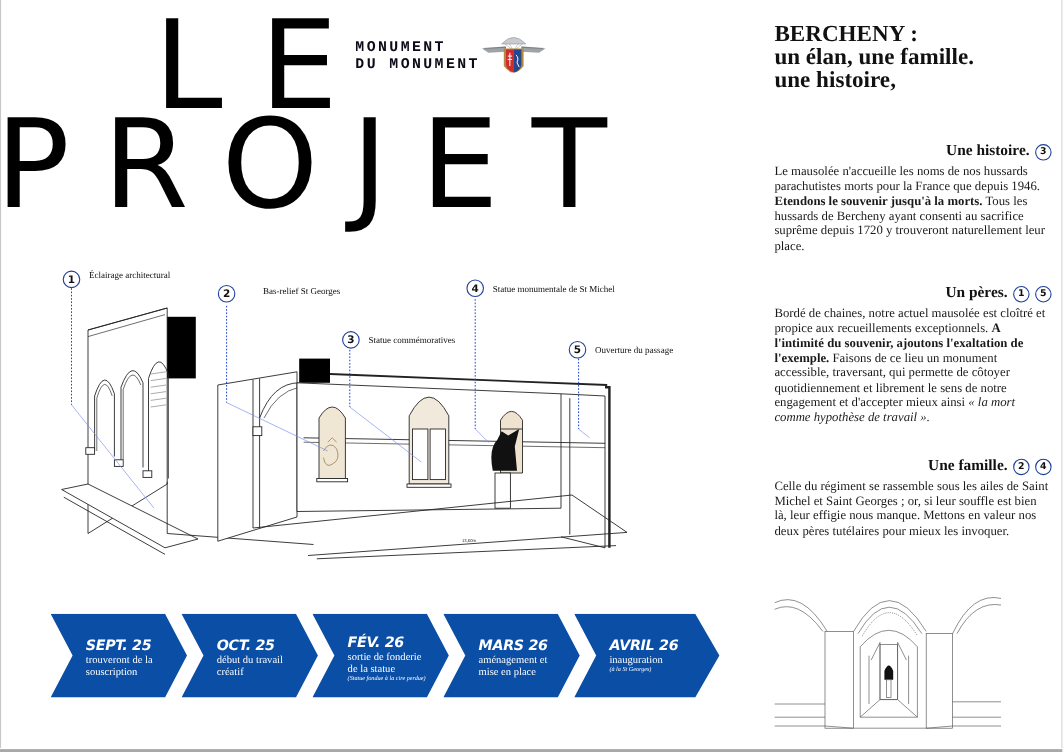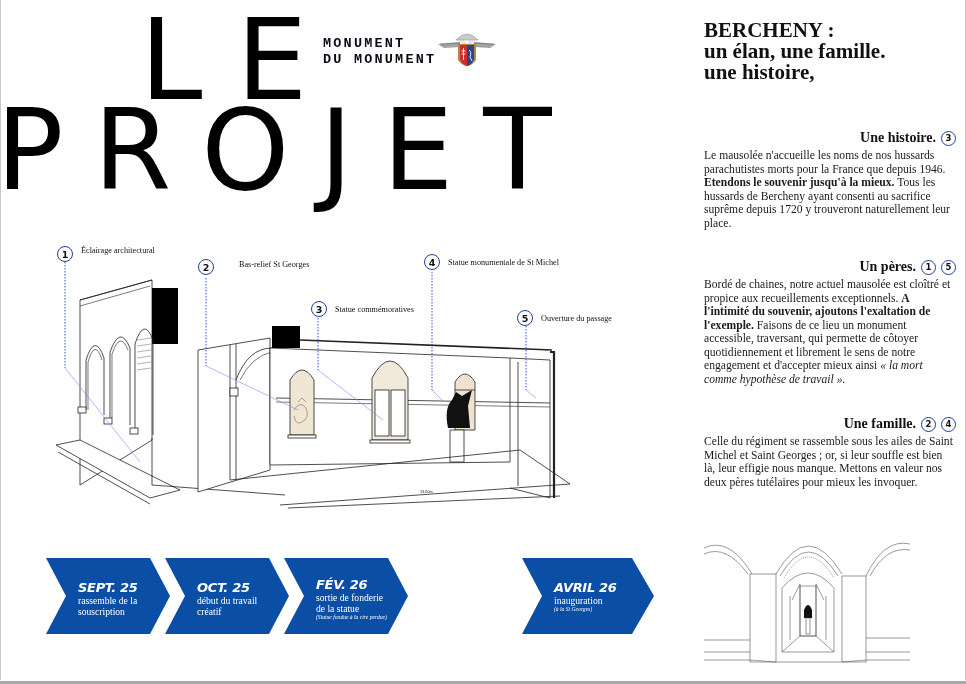--- a/index.html
+++ b/index.html
@@ -86,21 +86,21 @@
   <h2 class="right-heading">BERCHENY :</h2>
   <h2 class="right-heading">un élan, une famille.</h2>
   <h2 class="right-heading">une histoire,</h2>
 </div>
 
 <div class="section" style="top:130px;">
   <h3>
       <span>Une histoire.</span>
       <span class="circ-num">3</span>
     </h3>
-  <p><span>Le mausolée n'accueille les noms de nos hussards parachutistes morts pour la France que depuis 1946. </span><b>Etendons le souvenir jusqu'à la mieux.</b><span> Tous les hussards de Bercheny ayant consenti au sacrifice suprême depuis 1720 y trouveront naturellement leur place.</span></p>
+  <p><span>Le mausolée n'accueille les noms de nos hussards parachutistes morts pour la France que depuis 1946. </span><b>Etendons le souvenir jusqu'à la morts.</b><span> Tous les hussards de Bercheny ayant consenti au sacrifice suprême depuis 1720 y trouveront naturellement leur place.</span></p>
 </div>
 
 <div class="section" style="top:259px;">
   <h3>
       <span>Un pères.</span>
       <span class="circ-num">1</span>
       <span class="circ-num">5</span>
     </h3>
   <p><span>Bordé de chaines, notre actuel mausolée est cloîtré et propice aux recueillements exceptionnels. </span><b>A l'intimité du souvenir, ajoutons l'exaltation de l'exemple.</b><span> Faisons de ce lieu un monument accessible, traversant, qui permette de côtoyer quotidiennement et librement le sens de notre engagement et d'accepter mieux ainsi </span><i>« la mort comme hypothèse de travail ».</i></p>
 </div>
@@ -218,21 +218,21 @@
   <span class="lbl">Ouverture du passage</span>
 </div>
 
 <div class="timeline">
   <div class="chev" style="left:0px;">
     <svg width="128" height="76">
         <polygon points="0,0 104,0 124,38 104,76 0,76 20,38" fill="#0a4ea6"></polygon>
       </svg>
     <div class="chev-text">
       <span class="chev-date">SEPT. 25</span>
-      <span class="chev-desc">rassemble de la</span>
+      <span class="chev-desc">trouveront de la</span>
       <span class="chev-desc">souscription</span>
     </div>
   </div>
   <div class="chev" style="left:119px;">
     <svg width="128" height="76">
         <polygon points="0,0 104,0 124,38 104,76 0,76 20,38" fill="#0a4ea6"></polygon>
       </svg>
     <div class="chev-text">
       <span class="chev-date">OCT. 25</span>
       <span class="chev-desc">début du travail</span>
@@ -241,20 +241,30 @@
   </div>
   <div class="chev" style="left:238px;">
     <svg width="128" height="76">
         <polygon points="0,0 104,0 124,38 104,76 0,76 20,38" fill="#0a4ea6"></polygon>
       </svg>
     <div class="chev-text" style="top:20px;">
       <span class="chev-date">FÉV. 26</span>
       <span class="chev-desc">sortie de fonderie</span>
       <span class="chev-desc">de la statue</span>
       <span class="chev-note">(Statue fondue à la cire perdue)</span>
+    </div>
+  </div>
+  <div class="chev" style="left:357px;">
+    <svg width="128" height="76">
+        <polygon points="0,0 104,0 124,38 104,76 0,76 20,38" fill="#0a4ea6"></polygon>
+      </svg>
+    <div class="chev-text">
+      <span class="chev-date">MARS 26</span>
+      <span class="chev-desc">aménagement et</span>
+      <span class="chev-desc">mise en place</span>
     </div>
   </div>
   <div class="chev" style="left:476px;">
     <svg width="134" height="76">
         <polygon points="0,0 110,0 132,38 110,76 0,76 20,38" fill="#0a4ea6"></polygon>
       </svg>
     <div class="chev-text">
       <span class="chev-date">AVRIL 26</span>
       <span class="chev-desc">inauguration</span>
       <span class="chev-note">(à la St Georges)</span>

